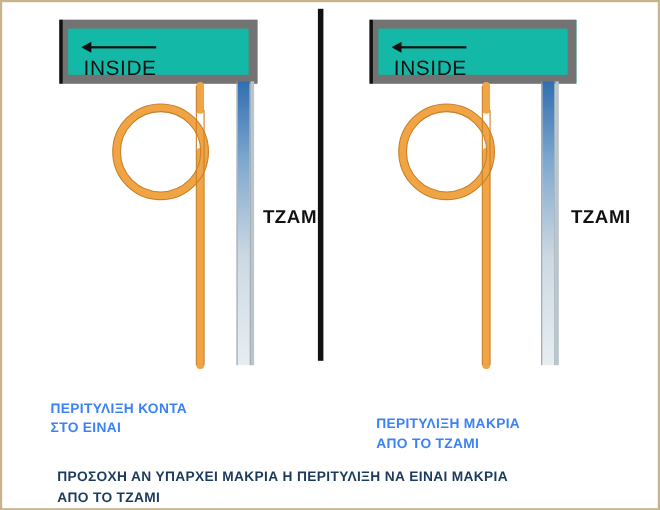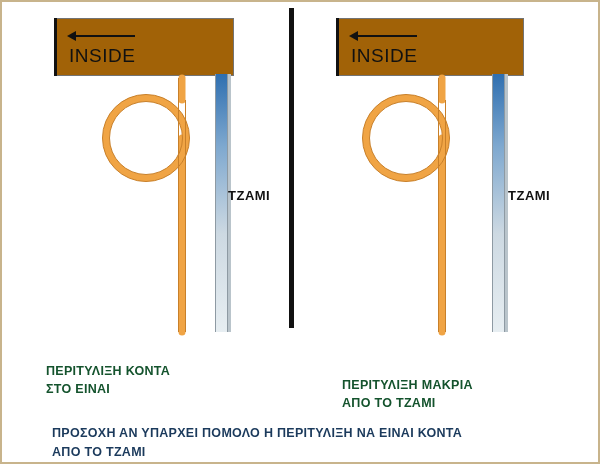--- a/index.html
+++ b/index.html
@@ -42,22 +42,22 @@
     width: 290px;
     height: 340px;
   }
   .panel.left  { left: 0; }
   .panel.right { left: 294px; }
 
   
   .header-bar {
     position: absolute;
     box-sizing: border-box;
-    background: #a16207;
-    border: 1px solid #737373;
+    background: #14b8a6;
+    border: 8px solid #737373;
   }
   .header-bar .arrow-row {
     position: absolute;
     left: 12px;
     top: 12px;
     width: 70px;
     height: 10px;
   }
   .arrow-line {
     position: absolute;
@@ -111,32 +111,33 @@
   .cord-svg {
     position: absolute;
     left: 0;
     top: 0;
     width: 290px;
     height: 340px;
   }
 
   .tzami-label {
     position: absolute;
-    font-size: 13px;
+    font-size: 17px;
     font-weight: bold;
     color: #111111;
     letter-spacing: 0.5px;
+    padding-left: 11px;
   }
 
   
   .caption {
     position: absolute;
     font-size: 12.5px;
     font-weight: bold;
-    color: #14532d;
+    color: #3b82f6;
     line-height: 18px;
     letter-spacing: 0.3px;
   }
   .caption.left  { left: 46px;  top: 362px; }
   .caption.right { left: 342px; top: 376px; }
   .footnote {
     position: absolute;
     left: 52px;
     top: 424px;
     width: 520px;
@@ -220,17 +221,17 @@
     <div>ΠΕΡΙΤΥΛΙΞΗ ΚΟΝΤΑ</div>
     <div>ΣΤΟ ΕΙΝΑΙ</div>
   </div>
 
   <div class="caption right">
     <div>ΠΕΡΙΤΥΛΙΞΗ ΜΑΚΡΙΑ</div>
     <div>ΑΠΟ ΤΟ ΤΖΑΜΙ</div>
   </div>
 
   <div class="footnote">
-    <div>ΠΡΟΣΟΧΗ ΑΝ ΥΠΑΡΧΕΙ ΠΟΜΟΛΟ Η ΠΕΡΙΤΥΛΙΞΗ ΝΑ ΕΙΝΑΙ ΚΟΝΤΑ</div>
+    <div>ΠΡΟΣΟΧΗ ΑΝ ΥΠΑΡΧΕΙ ΜΑΚΡΙΑ Η ΠΕΡΙΤΥΛΙΞΗ ΝΑ ΕΙΝΑΙ ΜΑΚΡΙΑ</div>
     <div>ΑΠΟ ΤΟ ΤΖΑΜΙ</div>
   </div>
 
 </div>
 
 </body></html>

